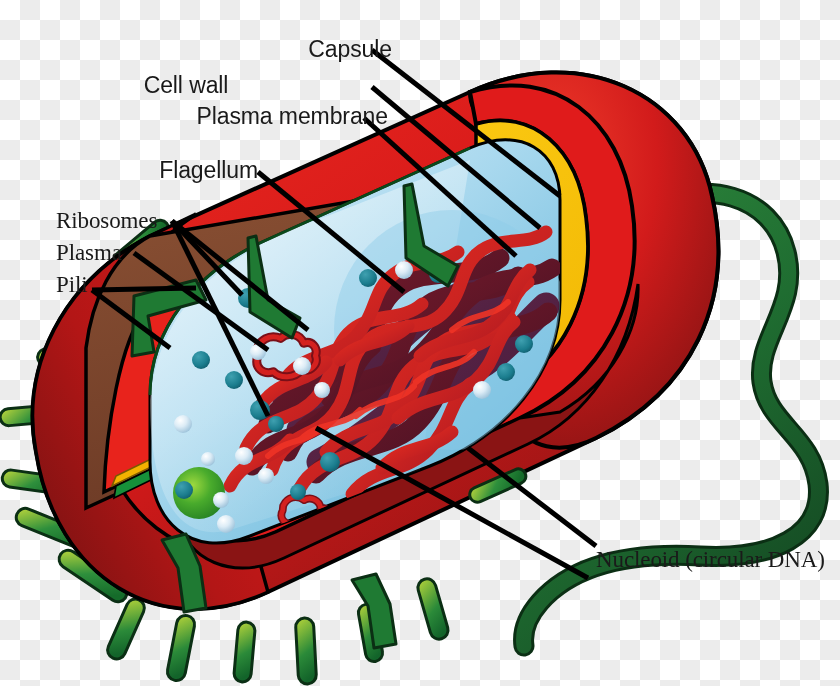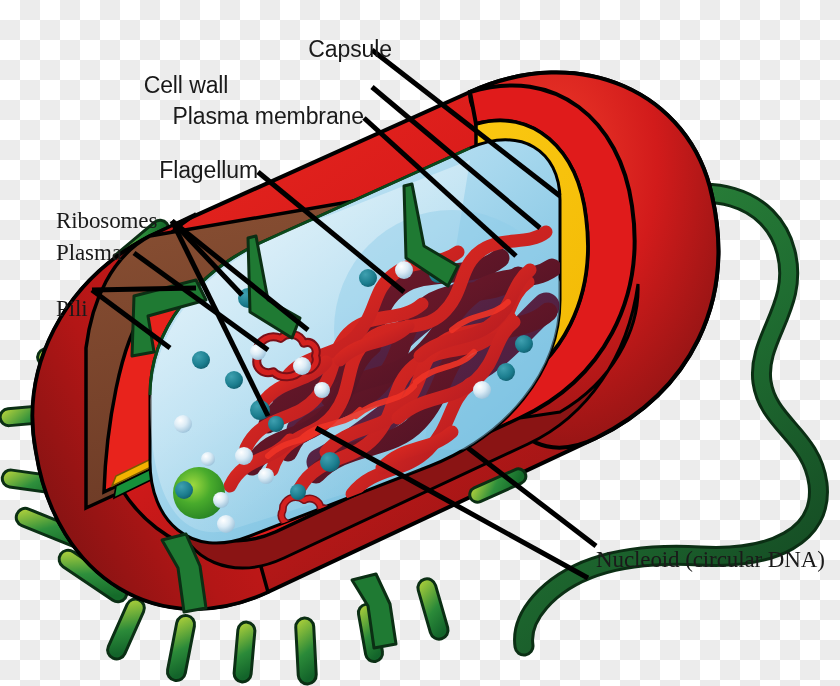--- a/index.html
+++ b/index.html
@@ -384,26 +384,26 @@
       <line x1="92" y1="290" x2="170" y2="348"></line>
       <line x1="596" y1="546" x2="468" y2="448"></line>
       <line x1="588" y1="578" x2="316" y2="428"></line>
     </g>
   </svg>
 
   <div class="lbl lbl-right" style="left:0; top:38px; width:372px; padding-right:6px;margin-left:20px;">Capsule</div>
 
   <div class="lbl lbl-right" style="left:0; top:74px; width:372px; padding-right:6px;text-align:center;">Cell wall</div>
 
-  <div class="lbl lbl-right" style="left:0; top:105px; width:364px; padding-right:6px;">Plasma membrane</div>
+  <div class="lbl lbl-right" style="left:0; top:105px; width:364px; padding-right:6px;padding-left:24px;">Plasma membrane</div>
 
   <div class="lbl lbl-right" style="left:0; top:159px; width:258px; padding-right:6px;">Flagellum</div>
 
   <div class="lbl lbl-left" style="left:56px; top:209px;">Ribosomes</div>
 
   <div class="lbl lbl-left" style="left:56px; top:241px;">Plasma</div>
 
-  <div class="lbl lbl-left" style="left:56px; top:273px;margin-top:24px;">Pili</div>
+  <div class="lbl lbl-left" style="left:56px; top:273px;">Pili</div>
 
 
   <div class="lbl lbl-left" style="left:596px; top:548px;">Nucleoid (circular DNA)</div>
 
 </div>
 
 </body></html>

